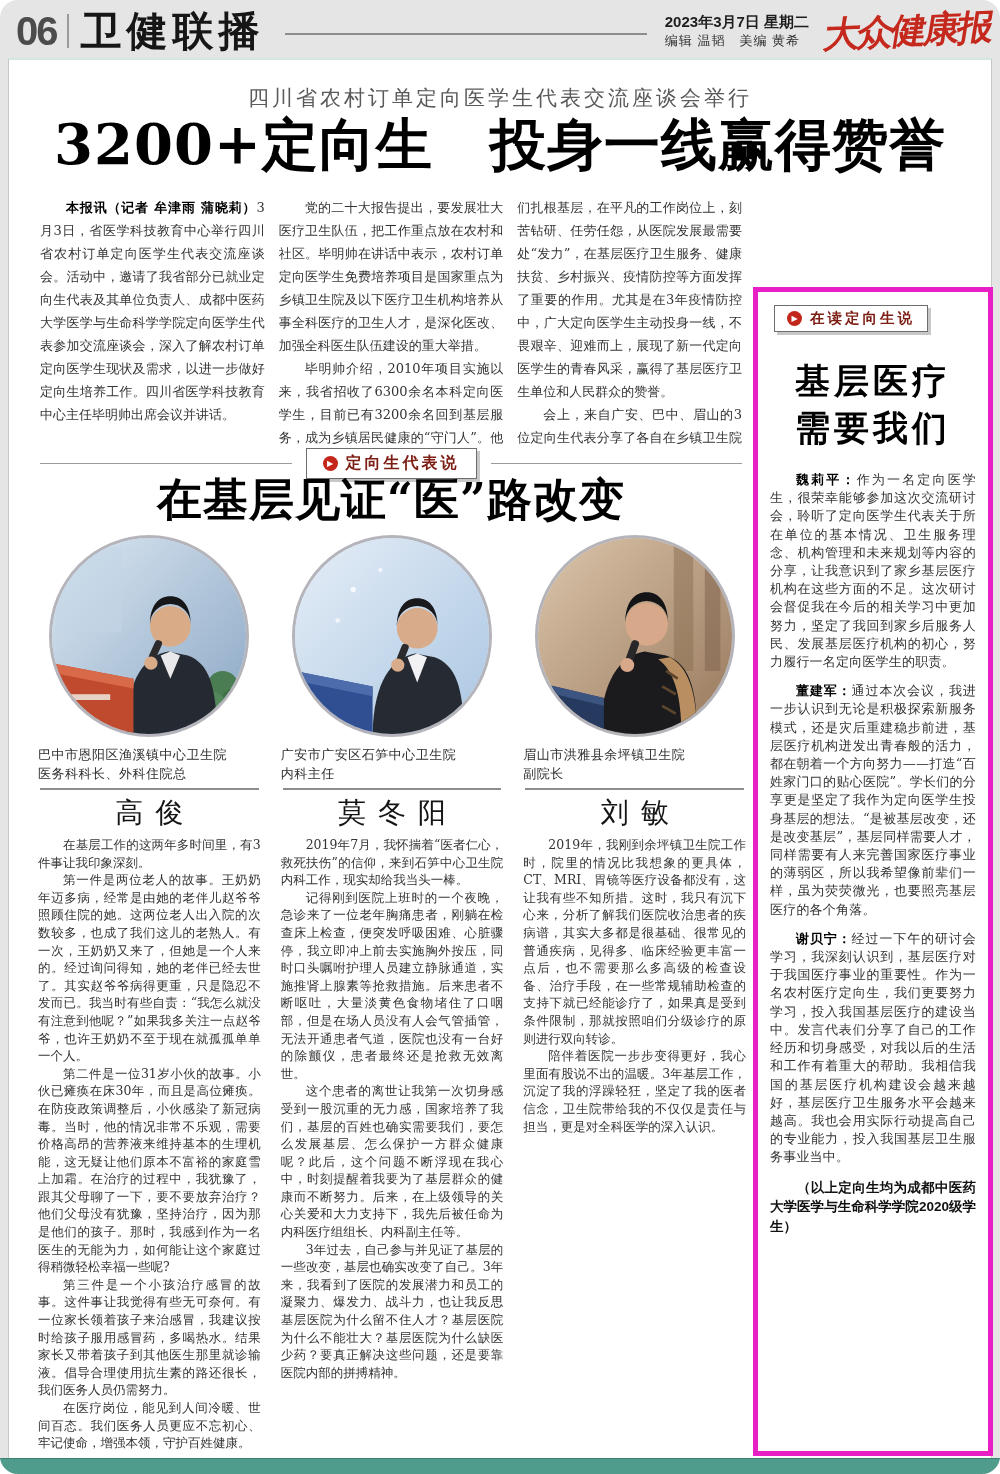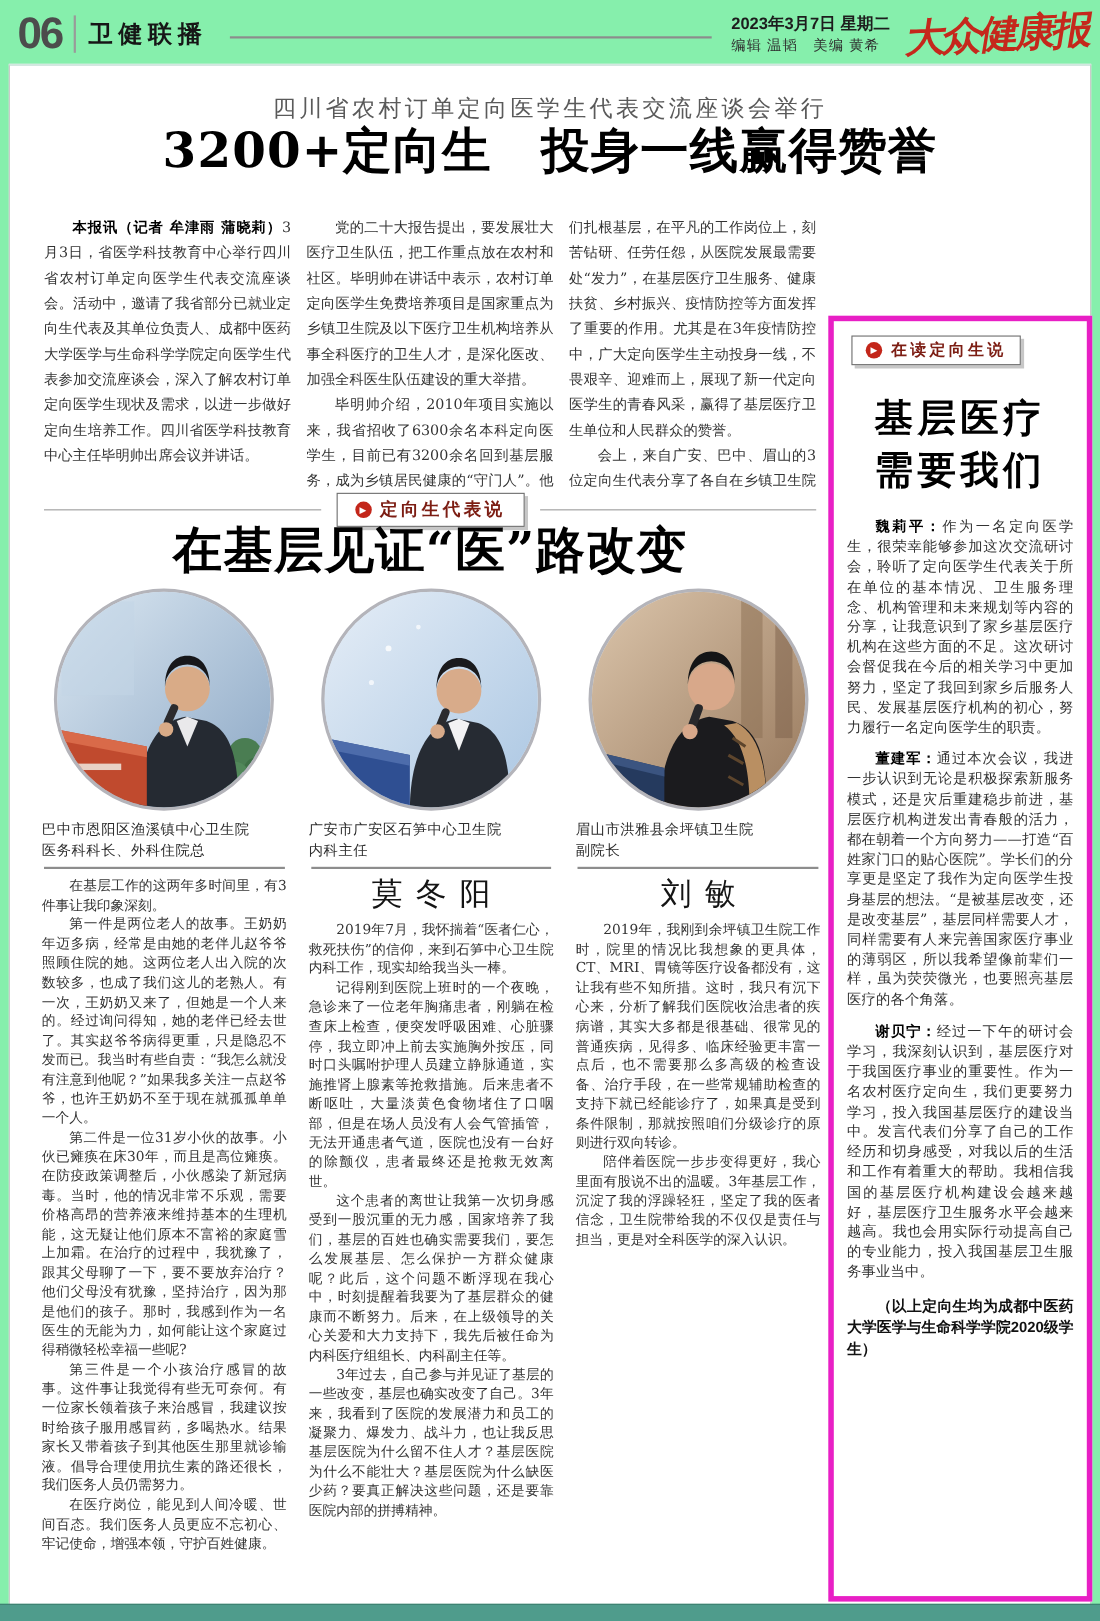--- a/index.html
+++ b/index.html
@@ -1,36 +1,36 @@
 <!DOCTYPE html>
 <html lang="zh"><head>
 <meta charset="utf-8">
 <style>
   html,body { margin:0; padding:0; background:#ffffff; }
   body { font-family:"DejaVu Serif","Liberation Serif",serif; color:#2e2e2e; }
-  .canvas { position:relative; width:1000px; height:1474px; background:#86efac; overflow:hidden; }
+  .canvas { position:relative; width:1000px; height:1474px; background:#e5e5e5; overflow:hidden;border-radius:18px; }
 
   
   .masthead { position:absolute; top:6px; left:16px; right:10px; height:50px; display:flex; align-items:center; }
   .pgnum { font-family:"Liberation Sans",sans-serif; font-size:40px; font-weight:bold; color:#4c4c4c; letter-spacing:-2px; }
   .mast-divider { width:2px; height:34px; background:#9a9a9a; margin:0 12px 0 10px; }
-  .section-name { font-family:"Liberation Sans",sans-serif; font-size:22px; font-weight:900; color:#161616; letter-spacing:5px; white-space:nowrap; }
+  .section-name { font-family:"Liberation Sans",sans-serif; font-size:41px; font-weight:900; color:#161616; letter-spacing:5px; white-space:nowrap; }
   .mast-rule { flex:1; height:2px; background:#8c8c8c; margin:6px 18px 0 20px; }
   .date-block { line-height:1.45; margin-right:16px; white-space:nowrap; }
   .date-line { font-family:"Liberation Sans",sans-serif; font-size:15px; font-weight:bold; color:#1d1d1d; }
   .staff-line { font-family:"Liberation Sans",sans-serif; font-size:13px; color:#2e2e2e; letter-spacing:1px; }
   .paper-logo { font-size:36px; font-weight:900; color:#c5281c; transform:skewX(-12deg) rotate(-3deg); letter-spacing:-3px; white-space:nowrap; }
 
   
   .frame { position:absolute; left:8px; right:8px; top:58px; bottom:15px; border-left:1px solid #c6c6c6; border-right:1px solid #c6c6c6; border-top:2px solid #d3e7e0; background:#fff; }
   .teal-bar { position:absolute; left:0; right:0; bottom:0; height:15px; background:#4f9c8c; border-top:1px solid #3c8171; }
 
   
   .kicker { position:absolute; top:84px; left:0; width:100%; text-align:center; font-size:21px; color:#5a5a5a; letter-spacing:3px; }
-  .headline { position:absolute; top:108px; left:0; width:100%; text-align:center; font-size:44px; font-weight:900; color:#000; letter-spacing:1px; }
+  .headline { position:absolute; top:108px; left:0; width:100%; text-align:center; font-size:56px; font-weight:900; color:#000; letter-spacing:1px; }
   .lead-body { position:absolute; top:196px; left:40px; width:702px; height:260px; column-count:3; column-gap:14px; font-size:13px; line-height:23px; text-align:justify; color:#333; overflow:hidden; }
   .lead-body p { margin:0; text-indent:2em; }
   .lead-body b { color:#000; }
 
   
   .feature-tagline { position:absolute; top:448px; left:40px; width:702px; display:flex; align-items:center; }
   .hline { flex:1; height:1px; background:#9b9b9b; }
   .tag-box { border:1px solid #6d6d6d; box-shadow:3px 3px 0 #c7c7c7; background:#fff; padding:4px 16px; display:flex; align-items:center; gap:8px; margin:0 14px; }
   .play-icon { width:15px; height:15px; min-width:15px; border-radius:50%; background:#c3261a; color:#fff; font-size:8px; line-height:15px; text-align:center; }
   .tag-text { font-size:16px; font-weight:bold; color:#7c1d13; letter-spacing:3px; white-space:nowrap; }
@@ -118,20 +118,21 @@
           <rect x="52" y="54" width="3.8" height="11" rx="1.8" fill="#2b2b2e" transform="rotate(24 54 58)"></rect>
           <circle cx="51" cy="66" r="3.4" fill="#d9ab87"></circle>
           <path d="M0,66 L42,74 L42,104 L0,104 Z" fill="#c04a2e"></path>
           <path d="M0,66 L42,74 L42,79 L0,71 Z" fill="#d96a49"></path>
           <rect x="6" y="82" width="24" height="3" fill="#efe9df" opacity="0.85"></rect>
         </svg>
       </div>
       <div class="affil">巴中市恩阳区渔溪镇中心卫生院</div>
       <div class="role">医务科科长、外科住院总</div>
       <div class="cap-rule"></div>
+      <div class="p-name">高俊</div>
       <div class="p-text">
         <p>在基层工作的这两年多时间里，有3件事让我印象深刻。</p>
         <p>第一件是两位老人的故事。王奶奶年迈多病，经常是由她的老伴儿赵爷爷照顾住院的她。这两位老人出入院的次数较多，也成了我们这儿的老熟人。有一次，王奶奶又来了，但她是一个人来的。经过询问得知，她的老伴已经去世了。其实赵爷爷病得更重，只是隐忍不发而已。我当时有些自责：“我怎么就没有注意到他呢？”如果我多关注一点赵爷爷，也许王奶奶不至于现在就孤孤单单一个人。</p>
         <p>第二件是一位31岁小伙的故事。小伙已瘫痪在床30年，而且是高位瘫痪。在防疫政策调整后，小伙感染了新冠病毒。当时，他的情况非常不乐观，需要价格高昂的营养液来维持基本的生理机能，这无疑让他们原本不富裕的家庭雪上加霜。在治疗的过程中，我犹豫了，跟其父母聊了一下，要不要放弃治疗？他们父母没有犹豫，坚持治疗，因为那是他们的孩子。那时，我感到作为一名医生的无能为力，如何能让这个家庭过得稍微轻松幸福一些呢?</p>
         <p>第三件是一个小孩治疗感冒的故事。这件事让我觉得有些无可奈何。有一位家长领着孩子来治感冒，我建议按时给孩子服用感冒药，多喝热水。结果家长又带着孩子到其他医生那里就诊输液。倡导合理使用抗生素的路还很长，我们医务人员仍需努力。</p>
         <p>在医疗岗位，能见到人间冷暖、世间百态。我们医务人员更应不忘初心、牢记使命，增强本领，守护百姓健康。</p>
       </div>
     </div>
 
     <div class="profile-cell">

